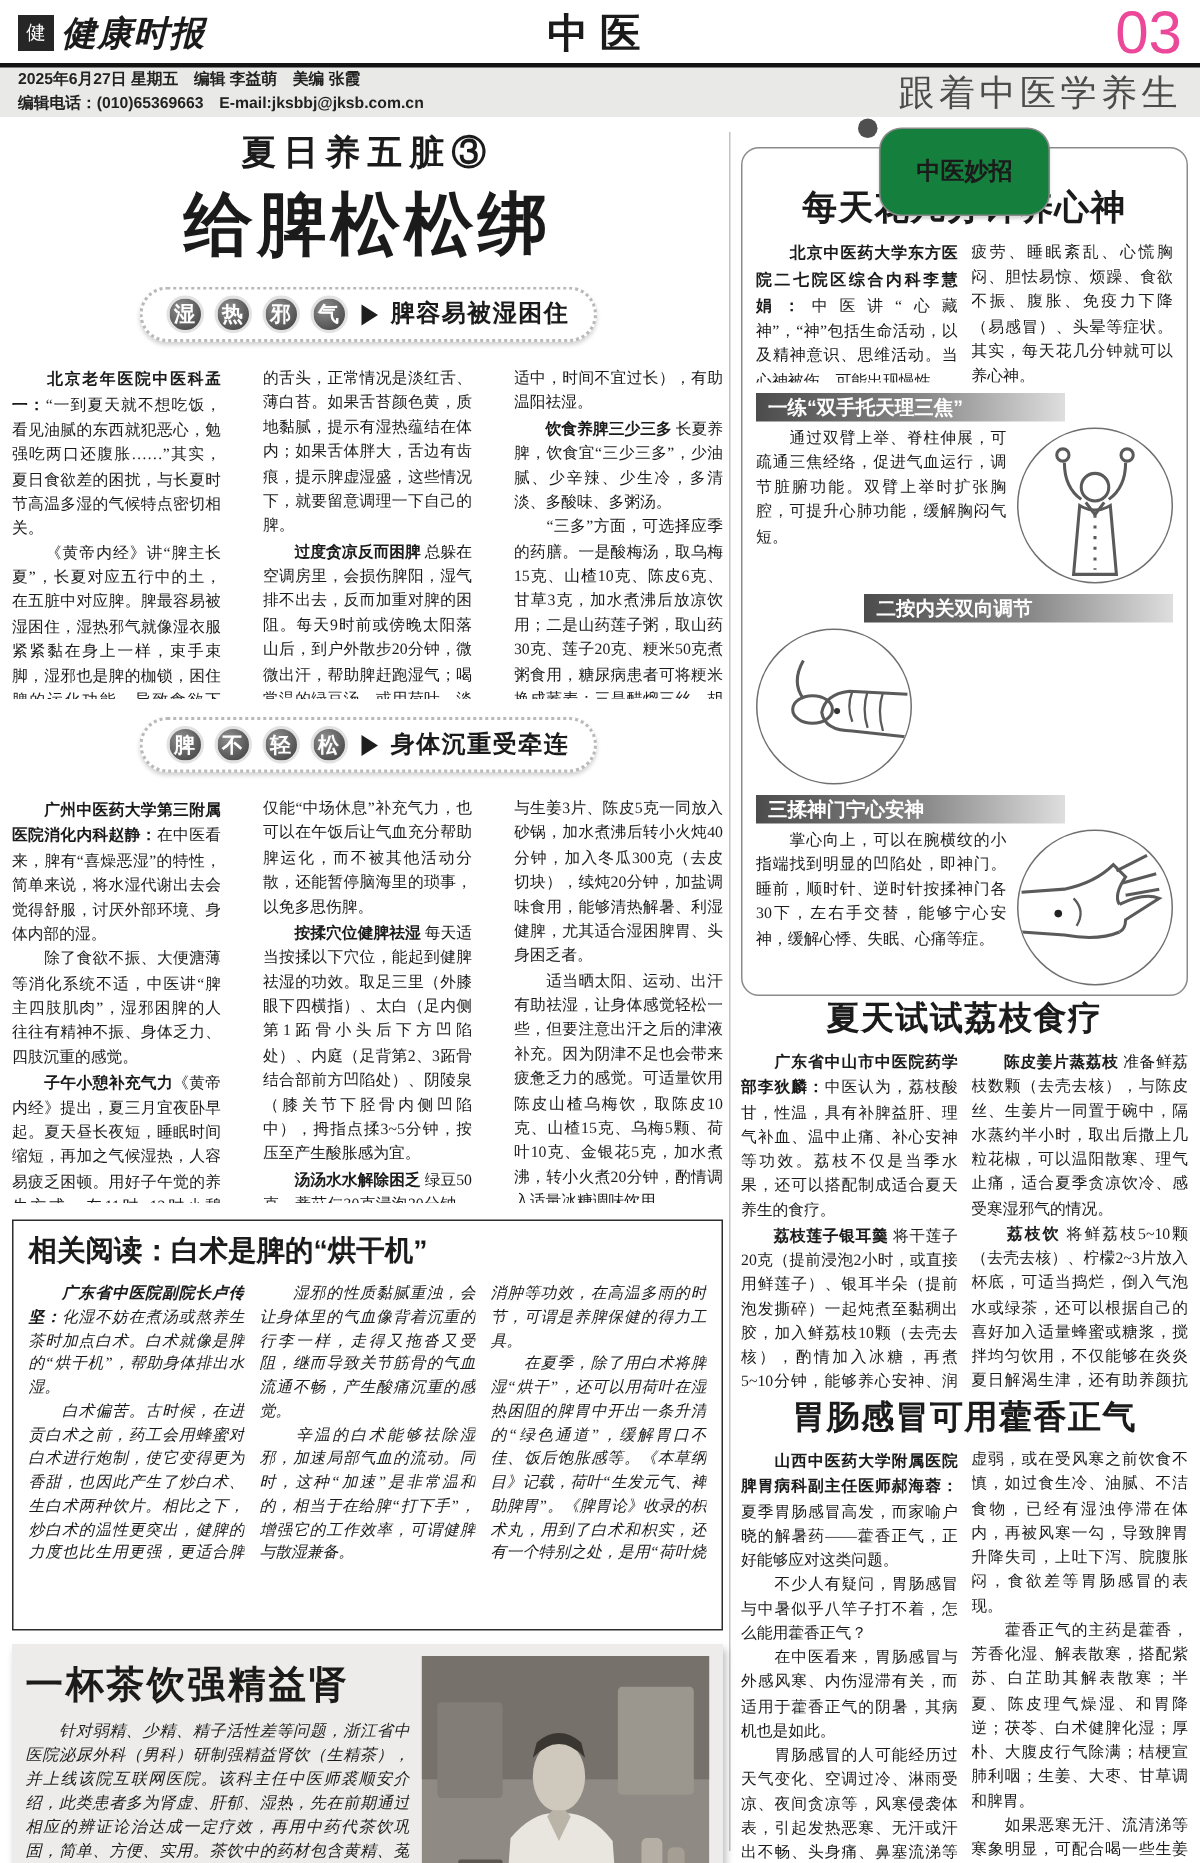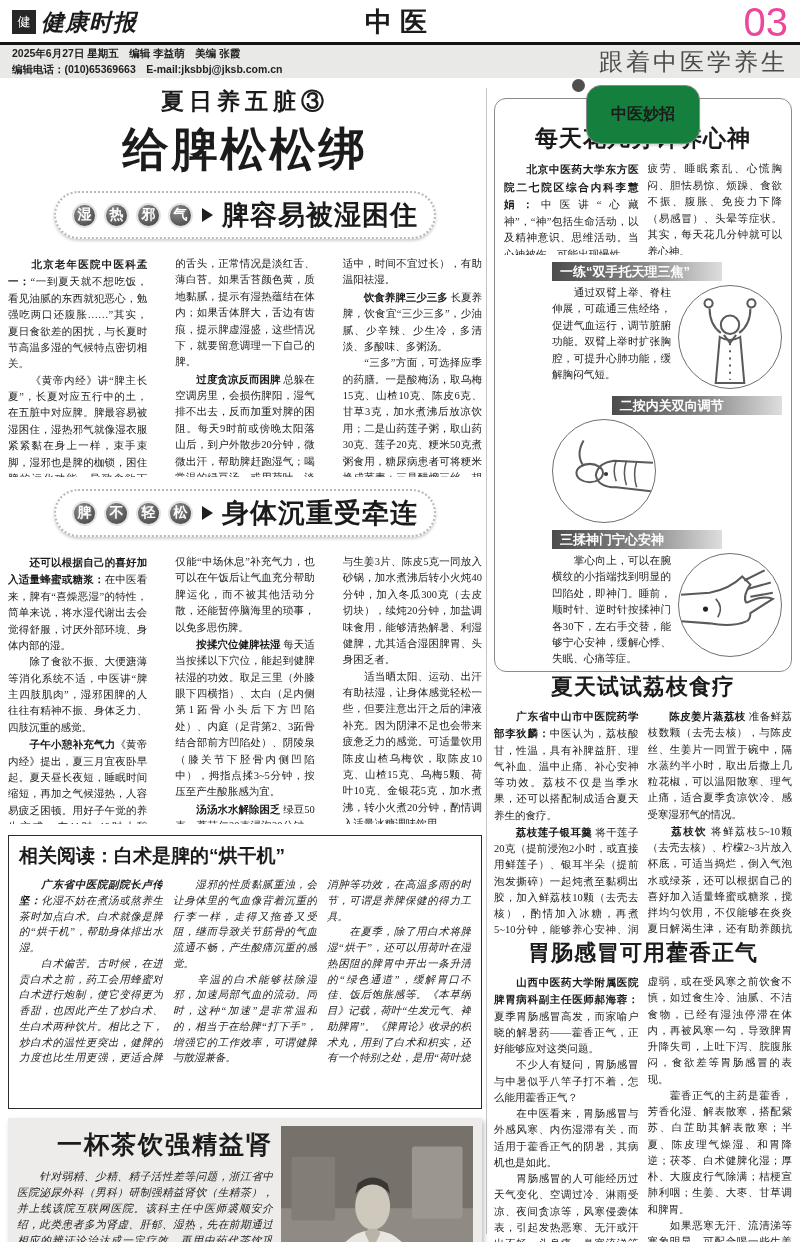--- a/index.html
+++ b/index.html
@@ -41,21 +41,21 @@
   .main-title { text-align:center; font-size:46px; font-weight:bold; letter-spacing:3px; margin:2px 0 10px; }
   .badge-pill { width:fit-content; margin:0 auto; display:flex; align-items:center; gap:7px;
     border:2px dotted #b9b9b9; border-radius:24px; padding:4px 16px; background:#fff;
     box-shadow:0 2px 3px rgba(0,0,0,.18); }
   .badge-circle { width:25px; height:25px; border-radius:50%; color:#fff; font-size:14px;
     font-weight:bold; display:flex; align-items:center; justify-content:center;
     background:radial-gradient(circle at 35% 30%, #8d8d8d, #3c3c3c);
     border:2px solid #e2e2e2; font-family:"Liberation Sans", sans-serif; }
   .badge-arrow { width:0; height:0; border-left:11px solid #1e1e1e;
     border-top:7px solid transparent; border-bottom:7px solid transparent; margin:0 2px; }
-  .badge-title { font-size:27px; font-weight:bold; letter-spacing:1px;
+  .badge-title { font-size:16px; font-weight:bold; letter-spacing:1px;
     font-family:"Liberation Sans", sans-serif; }
 
   .cols { display:flex; gap:28px; margin-top:17px; overflow:hidden; }
   .cols .col { flex:1; font-size:10.5px; line-height:1.56; text-align:justify;
     white-space:pre-line; overflow:hidden; }
   .cols1 { height:221px; }
   .cols2 { height:270px; }
   .badge-row2 { margin-top:12px; }
 
   
@@ -63,21 +63,21 @@
   .related-title { font-size:19px; font-weight:bold; margin:1px 0 8px;
     font-family:"Liberation Sans", sans-serif; }
   .related-cols { display:flex; gap:10px; height:188px; overflow:hidden; }
   .related-cols .col { flex:1; font-size:10.5px; line-height:1.5; font-style:italic;
     text-align:justify; white-space:pre-line; overflow:hidden; }
 
   
   .tea-box { margin-top:9px; height:234px; background:#edecea; display:flex; gap:8px;
     padding:8px 9px; box-shadow:2px 3px 5px rgba(0,0,0,.25); }
   .tea-left { width:256px; overflow:hidden; }
-  .tea-title { text-align:right; font-size:25px; font-weight:bold; letter-spacing:2px;
+  .tea-title { text-align:left; font-size:25px; font-weight:bold; letter-spacing:2px;
     margin:2px 0 7px; font-family:"Liberation Sans", sans-serif; }
   .tea-body { font-size:10.7px; line-height:1.5; font-style:italic; text-align:justify;
     white-space:pre-line; }
   .tea-photo { flex:1; overflow:hidden; }
   .tea-photo svg { width:100%; height:100%; display:block; }
 
   
   .tips-box { position:relative; margin-top:14px; border:1.5px solid #8b8b8b;
     border-radius:12px; padding:20px 9px 6px; background:#fff; }
   .tips-tab { position:absolute; top:-14px; left:50%; transform:translateX(-50%);
@@ -85,21 +85,21 @@
     font-size:16px; font-weight:bold; white-space:nowrap;
     font-family:"Liberation Sans", sans-serif; box-shadow:0 2px 2px rgba(0,0,0,.15); }
   .tips-tab-dot { position:absolute; left:-15px; top:-7px; width:13px; height:13px;
     border-radius:50%; background:#4f4f4f; }
   .tips-title { text-align:center; font-size:23px; font-weight:bold; letter-spacing:1px;
     margin:4px 0 7px; font-family:"Liberation Sans", sans-serif; }
   .tips-intro { display:flex; gap:9px; height:94px; overflow:hidden; }
   .tips-intro .col { flex:1; font-size:10.6px; line-height:1.56; text-align:justify;
     white-space:pre-line; overflow:hidden; }
 
-  .tip { margin-top:7px;margin-left:48px; }
+  .tip { margin-top:7px; }
   .tip-bar { height:19px; width:74%; display:flex; align-items:center; padding:0 8px;
     color:#fff; font-size:13px; font-weight:bold; font-family:"Liberation Sans", sans-serif;
     background:linear-gradient(to right, #4c4c4c 0%, #8a8a8a 55%, #dedede 100%); }
   .tip-bar.right { margin-left:auto;
     background:linear-gradient(to left, #dedede 0%, #8a8a8a 45%, #4c4c4c 100%);
     background:linear-gradient(to right, #4c4c4c 0%, #8a8a8a 55%, #dedede 100%); }
   .tip-row { display:flex; gap:7px; margin-top:4px; align-items:flex-start; }
   .tip-text { flex:1; font-size:10.6px; line-height:1.55; text-align:justify;
     white-space:pre-line; overflow:hidden; max-height:112px; }
   .tip-illus { width:104px; height:104px; border:1.5px solid #6f6f6f; border-radius:50%;
@@ -166,21 +166,21 @@
   <div class="badge-pill badge-row2">
     <span class="badge-circle">脾</span>
     <span class="badge-circle">不</span>
     <span class="badge-circle">轻</span>
     <span class="badge-circle">松</span>
     <span class="badge-arrow"></span>
     <span class="badge-title">身体沉重受牵连</span>
   </div>
 
   <div class="cols cols2">
-    <div class="col">　　<b>还可以根据自己的喜好加入适量蜂蜜或糖浆：</b>在中医看来，脾有“喜燥恶湿”的特性，简单来说，将水湿代谢出去会觉得舒服，讨厌外部环境、身体内部的湿。
+    <div class="col">　　<b>广州中医药大学第三附属医院消化内科赵静：</b>在中医看来，脾有“喜燥恶湿”的特性，简单来说，将水湿代谢出去会觉得舒服，讨厌外部环境、身体内部的湿。
 　　除了食欲不振、大便溏薄等消化系统不适，中医讲“脾主四肢肌肉”，湿邪困脾的人往往有精神不振、身体乏力、四肢沉重的感觉。
 　　<b>子午小憩补充气力</b>《黄帝内经》提出，夏三月宜夜卧早起。夏天昼长夜短，睡眠时间缩短，再加之气候湿热，人容易疲乏困顿。用好子午觉的养生方式，在11时~13时小憩15~30分钟，不</div>
     <div class="col">仅能“中场休息”补充气力，也可以在午饭后让气血充分帮助脾运化，而不被其他活动分散，还能暂停脑海里的琐事，以免多思伤脾。
 　　<b>按揉穴位健脾祛湿</b> 每天适当按揉以下穴位，能起到健脾祛湿的功效。取足三里（外膝眼下四横指）、太白（足内侧第1跖骨小头后下方凹陷处）、内庭（足背第2、3跖骨结合部前方凹陷处）、阴陵泉（膝关节下胫骨内侧凹陷中），拇指点揉3~5分钟，按压至产生酸胀感为宜。
 　　<b>汤汤水水解除困乏</b> 绿豆50克、薏苡仁30克浸泡30分钟，排骨250克焯水去血沫，</div>
     <div class="col">与生姜3片、陈皮5克一同放入砂锅，加水煮沸后转小火炖40分钟，加入冬瓜300克（去皮切块），续炖20分钟，加盐调味食用，能够清热解暑、利湿健脾，尤其适合湿困脾胃、头身困乏者。
 　　适当晒太阳、运动、出汗有助祛湿，让身体感觉轻松一些，但要注意出汗之后的津液补充。因为阴津不足也会带来疲惫乏力的感觉。可适量饮用陈皮山楂乌梅饮，取陈皮10克、山楂15克、乌梅5颗、荷叶10克、金银花5克，加水煮沸，转小火煮20分钟，酌情调入适量冰糖调味饮用。</div>
   </div>
 
   <div class="related-box">

